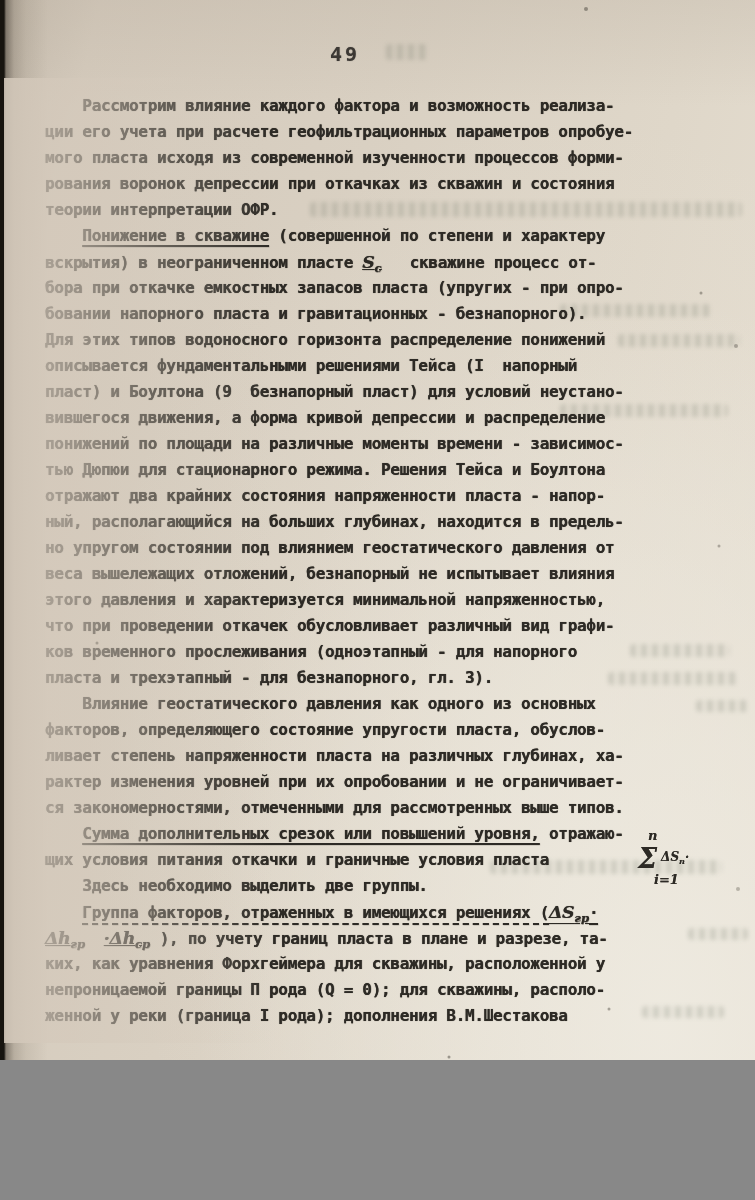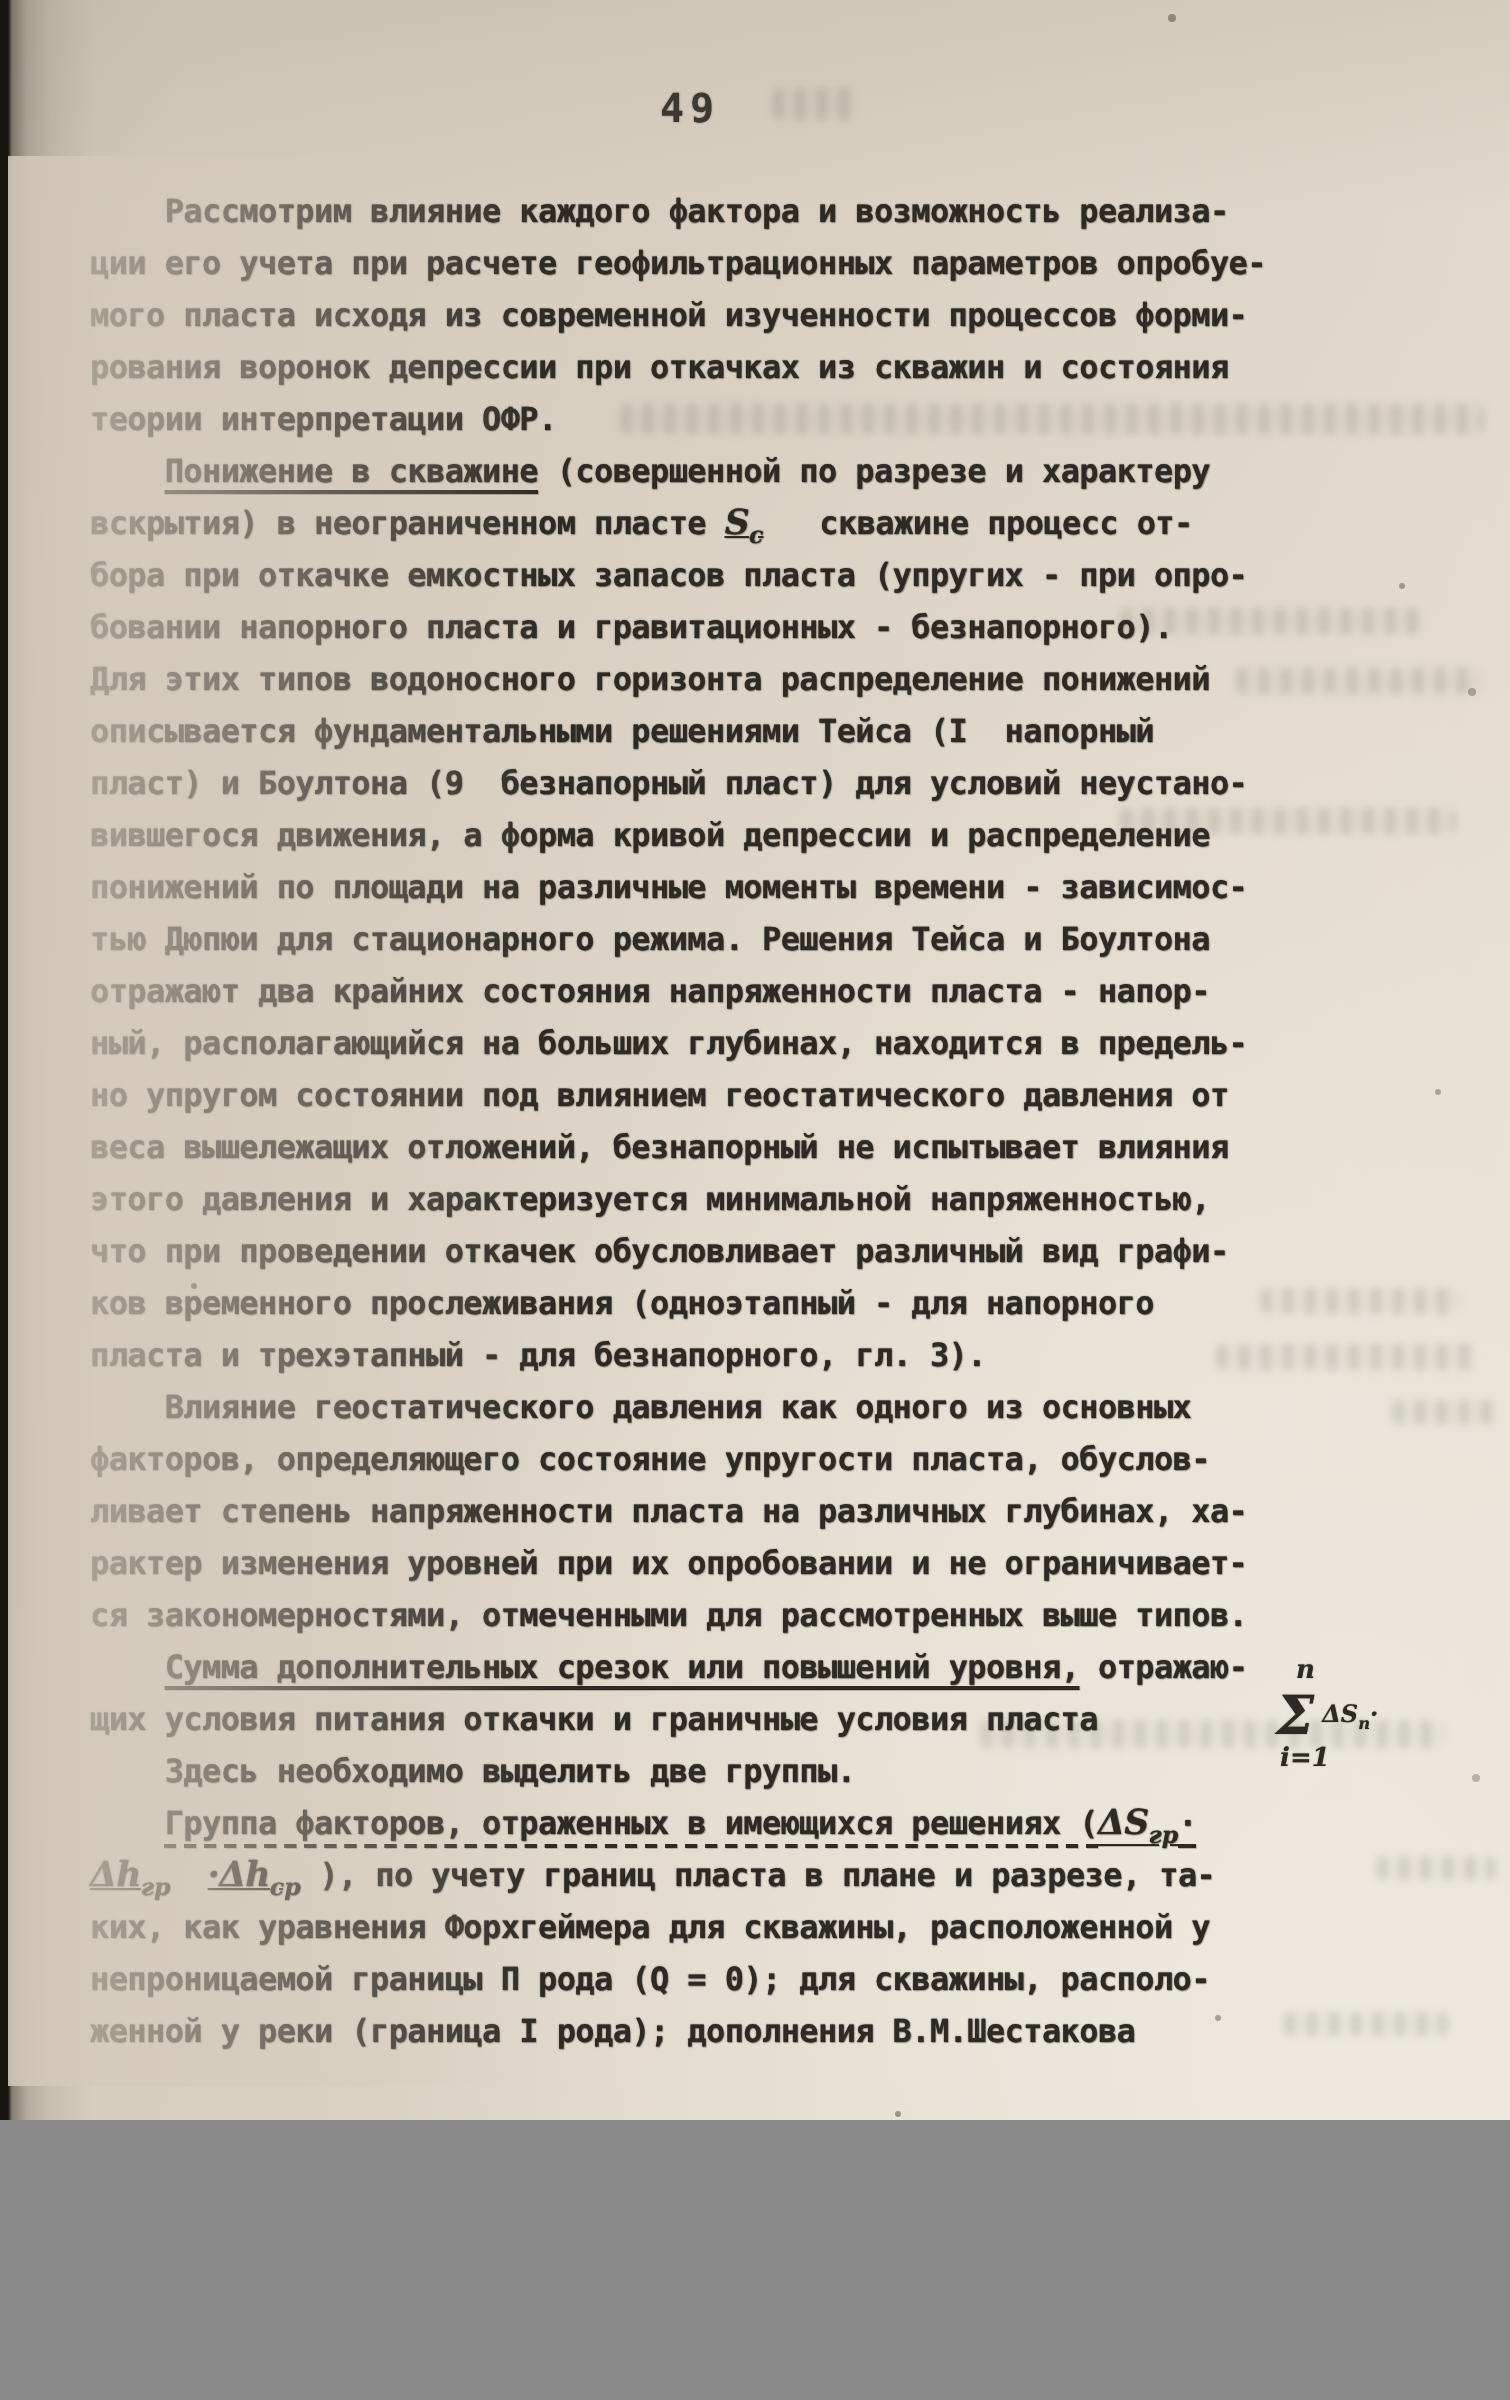--- a/index.html
+++ b/index.html
@@ -46,21 +46,21 @@
   
   #sum-formula{
     position:absolute;left:638px;top:830px;width:110px;
     font-family:"DejaVu Serif", serif;font-style:italic;font-weight:bold;
     color:#2d2a25;text-shadow:0 0 0.6px rgba(45,42,37,0.8);
   }
   #sum-formula .sum-upper{font-size:13px;line-height:12px;margin-left:10px;}
   #sum-formula .sum-mid{display:flex;align-items:center;line-height:30px;}
   #sum-formula .sigma{font-size:27px;}
   #sum-formula .sum-body{font-size:12px;margin-left:4px;}
-  #sum-formula .sum-lower{font-size:13px;line-height:12px;margin-left:2px;margin-top:-2px;}
+  #sum-formula .sum-lower{font-size:13px;line-height:12px;margin-left:16px;margin-top:-2px;}
   
   #left-fade{
     position:absolute;left:4px;top:78px;width:268px;height:965px;
     background:linear-gradient(90deg,
       rgba(212,201,187,0.88) 0%,
       rgba(212,201,187,0.62) 30%,
       rgba(213,203,189,0.34) 58%,
       rgba(214,205,191,0.00) 100%);
     pointer-events:none;
   }
@@ -107,21 +107,21 @@
   <div class="ghost" style="left:490px;top:860px;width:232px;height:14px;"></div>
   <div class="ghost" style="left:688px;top:928px;width:60px;height:12px;"></div>
   <div class="ghost" style="left:642px;top:1006px;width:82px;height:12px;"></div>
 
   <div id="text-block">
       <div class="line"><span>    Рассмотрим влияние каждого фактора и возможность реализа-</span></div>
       <div class="line"><span>ции его учета при расчете геофильтрационных параметров опробуе-</span></div>
       <div class="line"><span>мого пласта исходя из современной изученности процессов форми-</span></div>
       <div class="line"><span>рования воронок депрессии при откачках из скважин и состояния</span></div>
       <div class="line"><span>теории интерпретации ОФР.</span></div>
-      <div class="line"><span>    </span><span class="u-solid">Понижение в скважине</span><span> (совершенной по разрезе и характеру</span></div>
+      <div class="line"><span>    </span><span class="u-solid">Понижение в скважине</span><span> (совершенной по степени и характеру</span></div>
       <div class="line"><span>вскрытия) в неограниченном пласте </span><span class="hw">S<sub>c</sub></span><span>   скважине процесс от-</span></div>
       <div class="line"><span>бора при откачке емкостных запасов пласта (упругих - при опро-</span></div>
       <div class="line"><span>бовании напорного пласта и гравитационных - безнапорного).</span></div>
       <div class="line"><span>Для этих типов водоносного горизонта распределение понижений</span></div>
       <div class="line"><span>описывается фундаментальными решениями Тейса (I  напорный</span></div>
       <div class="line"><span>пласт) и Боултона (9  безнапорный пласт) для условий неустано-</span></div>
       <div class="line"><span>вившегося движения, а форма кривой депрессии и распределение</span></div>
       <div class="line"><span>понижений по площади на различные моменты времени - зависимос-</span></div>
       <div class="line"><span>тью Дюпюи для стационарного режима. Решения Тейса и Боултона</span></div>
       <div class="line"><span>отражают два крайних состояния напряженности пласта - напор-</span></div>

